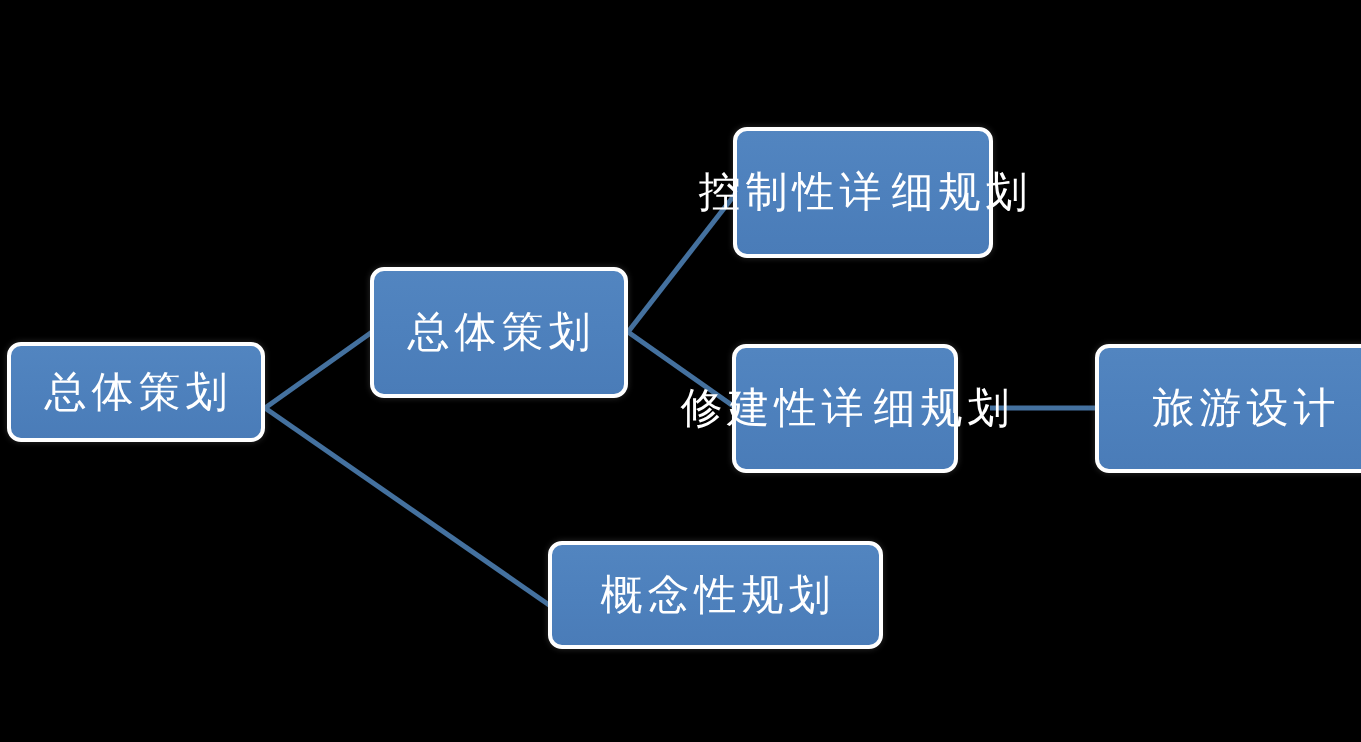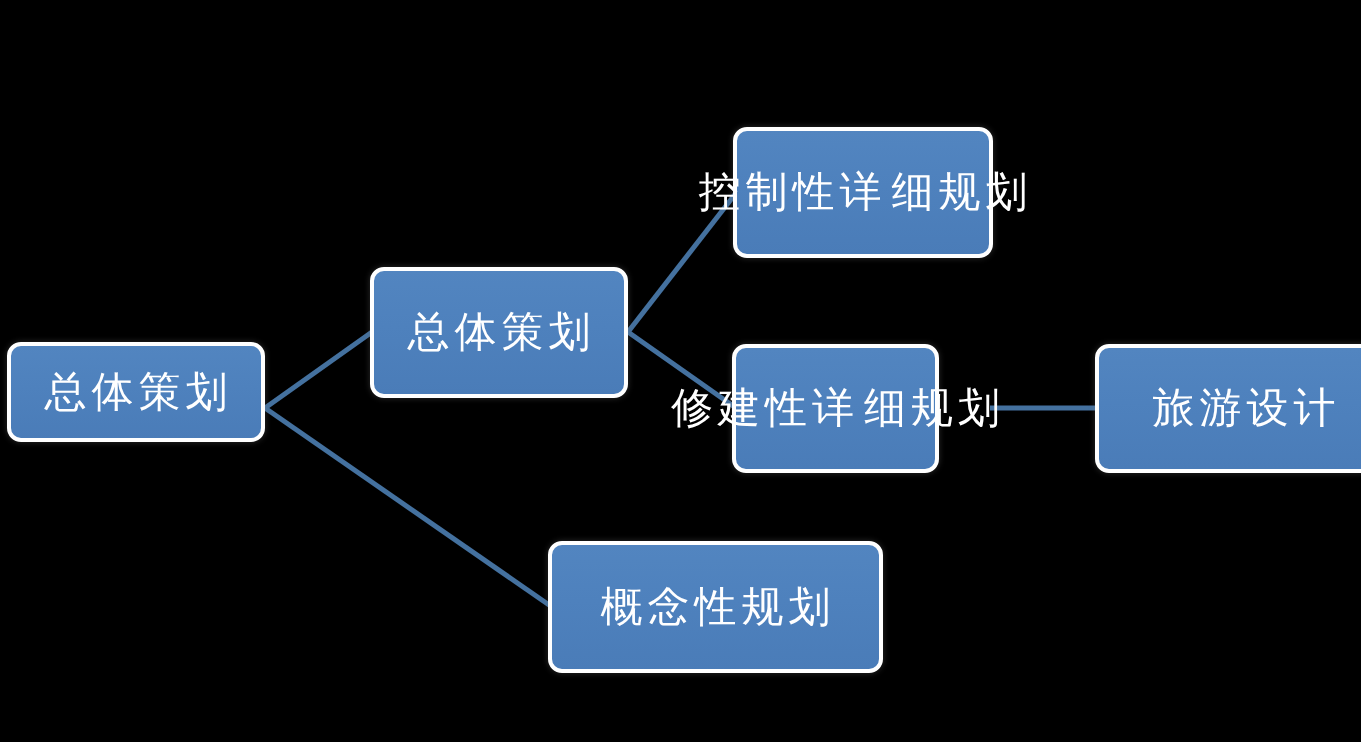--- a/index.html
+++ b/index.html
@@ -43,23 +43,23 @@
     letter-spacing: 5px;
     text-indent: 5px;
     line-height: 1.24;
     text-align: center;
     white-space: nowrap;
   }
   .node .line:empty { display: none; }
   .n1 { left: 7px;    top: 342px; width: 258px; height: 100px; }
   .n2 { left: 370px;  top: 267px; width: 258px; height: 131px; }
   .n3 { left: 733px;  top: 127px; width: 260px; height: 131px; }
-  .n4 { left: 732px;  top: 344px; width: 207px; height: 129px; text-align: right; }
+  .n4 { left: 732px;  top: 344px; width: 226px; height: 129px; text-align: right; }
   .n5 { left: 1095px; top: 344px; width: 298px; height: 129px; }
-  .n6 { left: 548px;  top: 541px; width: 335px; height: 132px; }
+  .n6 { left: 548px;  top: 541px; width: 335px; height: 108px; }
 </style>
 </head>
 <body>
 
 <div class="stage">
 
   <svg class="connectors" viewBox="0 0 1361 742" aria-hidden="true">
     <line x1="265" y1="408" x2="372" y2="332"></line>
     <line x1="265" y1="408" x2="552" y2="607"></line>
     <line x1="628" y1="332" x2="736" y2="193"></line>

